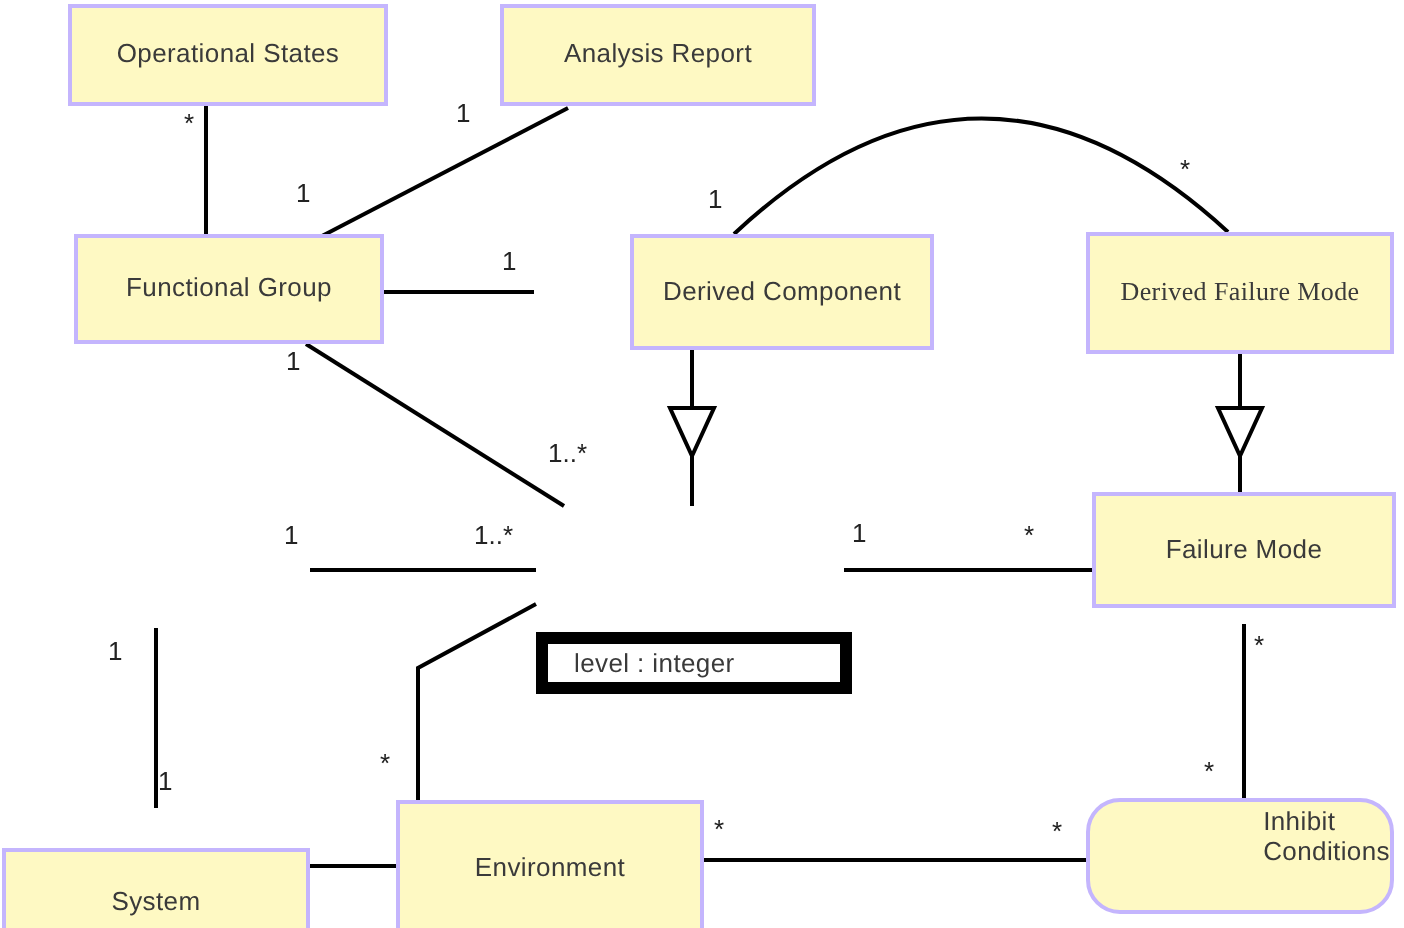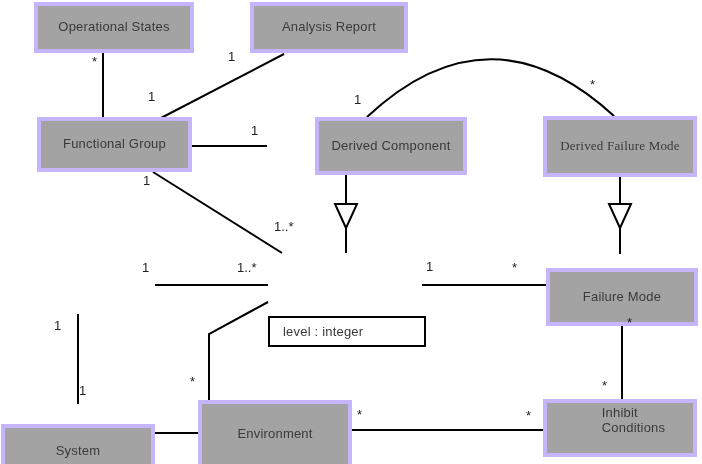--- a/index.html
+++ b/index.html
@@ -8,30 +8,30 @@
     width:702px;height:464px;
     background:#ffffff;
     font-family:"Liberation Sans",sans-serif;
     overflow:hidden;
   }
   .canvas svg{position:absolute;left:0;top:0;}
   .edge{fill:none;stroke:#000000;stroke-width:2;}
   .gen-marker{fill:#ffffff;stroke:#000000;stroke-width:2;}
   .uml-class{
     position:absolute;box-sizing:border-box;
-    background:#a3a3a3;border:4px solid #c4b5fd;
+    background:#fef9c3;border:2px solid #c4b5fd;
     display:flex;align-items:center;justify-content:center;
     font-size:13px;color:#3a3a3a;letter-spacing:0.2px;
   }
-  .uml-class.align-left{align-items:flex-start;justify-content:center;padding:3px 0 0 27px;}
+  .uml-class.align-left{align-items:flex-start;justify-content:flex-end;padding:3px 0 0 27px;border-radius:17px;}
   .uml-class-name{text-align:center;line-height:1.15;}
   .uml-class.align-left .uml-class-name{text-align:left;}
   .uml-attrs{
     position:absolute;box-sizing:border-box;
-    background:#ffffff;border:2px solid #000000;
+    background:#ffffff;border:6px solid #000000;
     display:flex;align-items:center;padding-left:13px;
     font-size:13px;color:#3a3a3a;letter-spacing:0.2px;
   }
   .mult{
     position:absolute;font-size:13px;line-height:1;
     color:#222222;white-space:nowrap;
   }
 </style>
 </head>
 <body>
@@ -66,21 +66,21 @@
     </div>
     <div class="uml-class" style="left: 267px; top: 117px; width: 152px; height: 58px; margin-left: 48px;">
       <div class="uml-class-name">Derived Component</div>
     </div>
     <div class="uml-class" style="left: 543px; top: 116px; width: 154px; height: 61px; font-family: Liberation Serif, serif;">
       <div class="uml-class-name">Derived Failure Mode</div>
     </div>
     <div class="uml-attrs" style="left: 268px; top: 316px; width: 158px; height: 31px;">
       <span>level : integer</span>
     </div>
-    <div class="uml-class" style="left: 546px; top: 268px; width: 152px; height: 58px; justify-content: center;">
+    <div class="uml-class" style="left: 546px; top: 246px; width: 152px; height: 58px; justify-content: center;">
       <div class="uml-class-name">Failure Mode</div>
     </div>
     <div class="uml-class" style="left: 1px; top: 404px; width: 154px; height: 55px; margin-top: 20px;">
       <div class="uml-class-name">System</div>
     </div>
     <div class="uml-class" style="left: 198px; top: 400px; width: 154px; height: 68px;">
       <div class="uml-class-name">Environment</div>
     </div>
     <div class="uml-class align-left" style="left: 543px; top: 399px; width: 154px; height: 58px;">
       <div class="uml-class-name">

